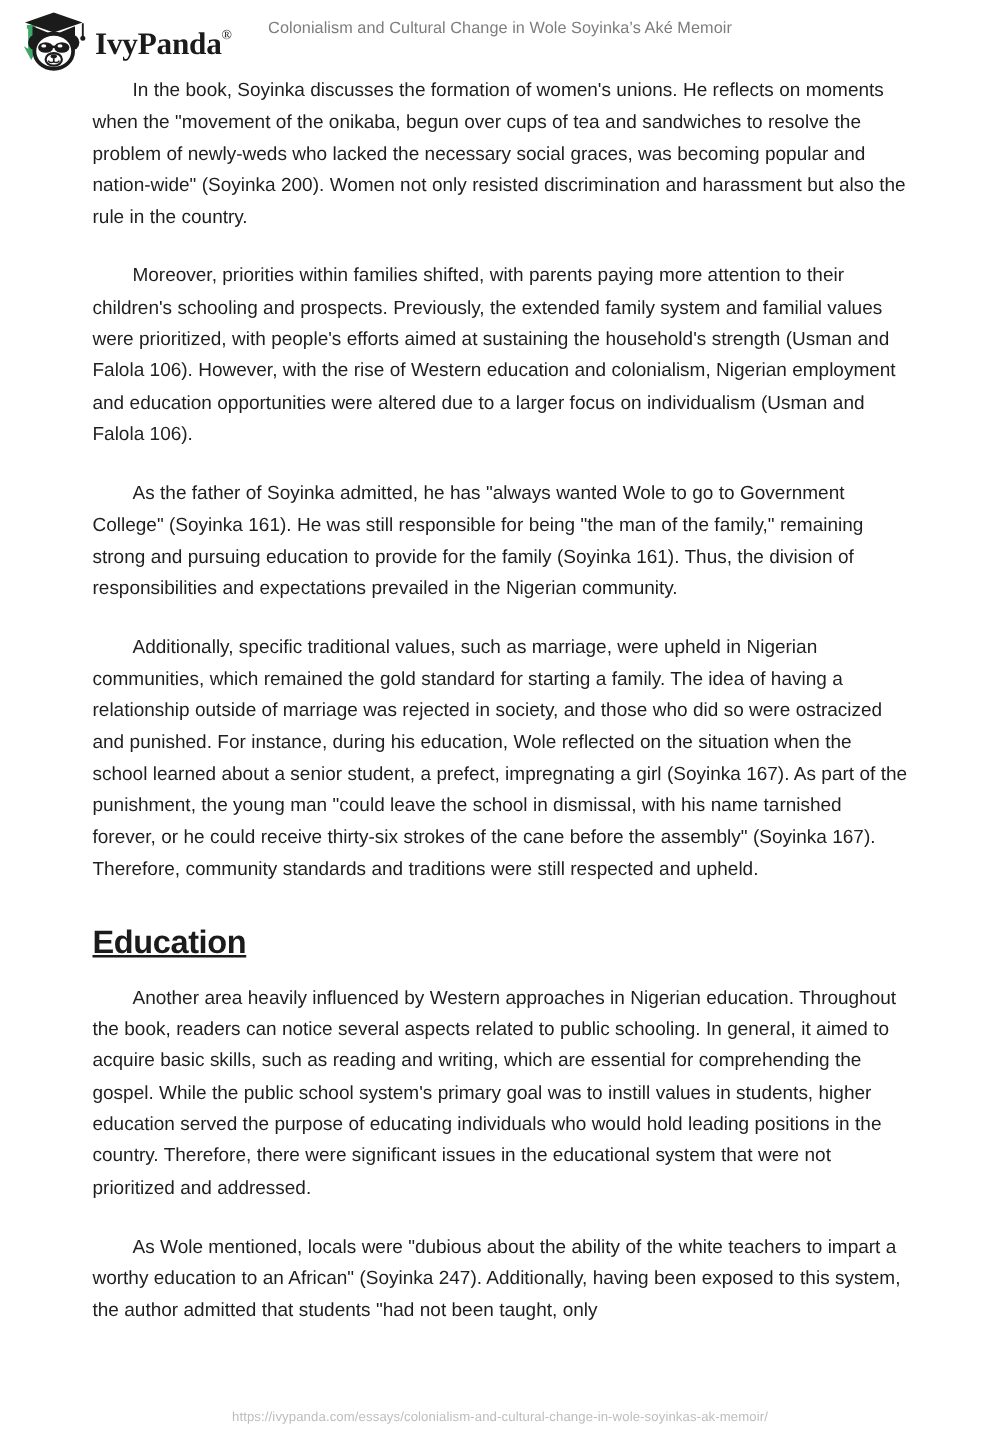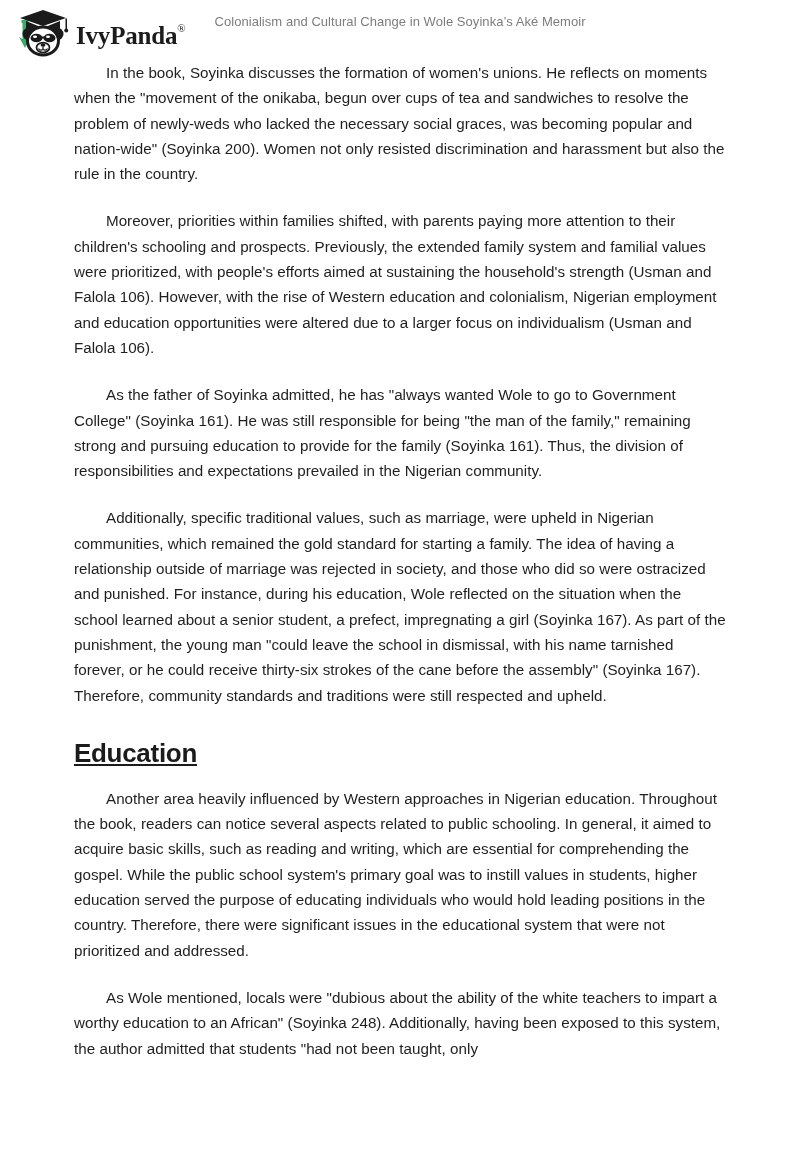--- a/index.html
+++ b/index.html
@@ -184,17 +184,20 @@
   <div class="content">
 
     <p class="para">In the book, Soyinka discusses the formation of women's unions. He reflects on moments when the "movement of the onikaba, begun over cups of tea and sandwiches to resolve the problem of newly-weds who lacked the necessary social graces, was becoming popular and nation-wide" (Soyinka 200). Women not only resisted discrimination and harassment but also the rule in the country.</p>
     <p class="para">Moreover, priorities within families shifted, with parents paying more attention to their children's schooling and prospects. Previously, the extended family system and familial values were prioritized, with people's efforts aimed at sustaining the household's strength (Usman and Falola 106). However, with the rise of Western education and colonialism, Nigerian employment and education opportunities were altered due to a larger focus on individualism (Usman and Falola 106).</p>
     <p class="para">As the father of Soyinka admitted, he has "always wanted Wole to go to Government College" (Soyinka 161). He was still responsible for being "the man of the family," remaining strong and pursuing education to provide for the family (Soyinka 161). Thus, the division of responsibilities and expectations prevailed in the Nigerian community.</p>
     <p class="para">Additionally, specific traditional values, such as marriage, were upheld in Nigerian communities, which remained the gold standard for starting a family. The idea of having a relationship outside of marriage was rejected in society, and those who did so were ostracized and punished. For instance, during his education, Wole reflected on the situation when the school learned about a senior student, a prefect, impregnating a girl (Soyinka 167). As part of the punishment, the young man "could leave the school in dismissal, with his name tarnished forever, or he could receive thirty-six strokes of the cane before the assembly" (Soyinka 167). Therefore, community standards and traditions were still respected and upheld.</p>
 
     <h2 class="section-heading">Education</h2>
 
     <p class="para">Another area heavily influenced by Western approaches in Nigerian education. Throughout the book, readers can notice several aspects related to public schooling. In general, it aimed to acquire basic skills, such as reading and writing, which are essential for comprehending the gospel. While the public school system's primary goal was to instill values in students, higher education served the purpose of educating individuals who would hold leading positions in the country. Therefore, there were significant issues in the educational system that were not prioritized and addressed.</p>
-    <p class="para">As Wole mentioned, locals were "dubious about the ability of the white teachers to impart a worthy education to an African" (Soyinka 248). Additionally, having been exposed to this system, the author admitted that students "had not been taught, only</p>
+    <p class="para">As Wole mentioned, locals were "dubious about the ability of the white teachers to impart a worthy education to an African" (Soyinka 247). Additionally, having been exposed to this system, the author admitted that students "had not been taught, only</p>
   </div>
 
+  <div class="page-footer">
+    <a class="footer-url" href="#">https://ivypanda.com/essays/colonialism-and-cultural-change-in-wole-soyinkas-ak-memoir/</a>
+  </div>
 
 </div>
 
 </body></html>

